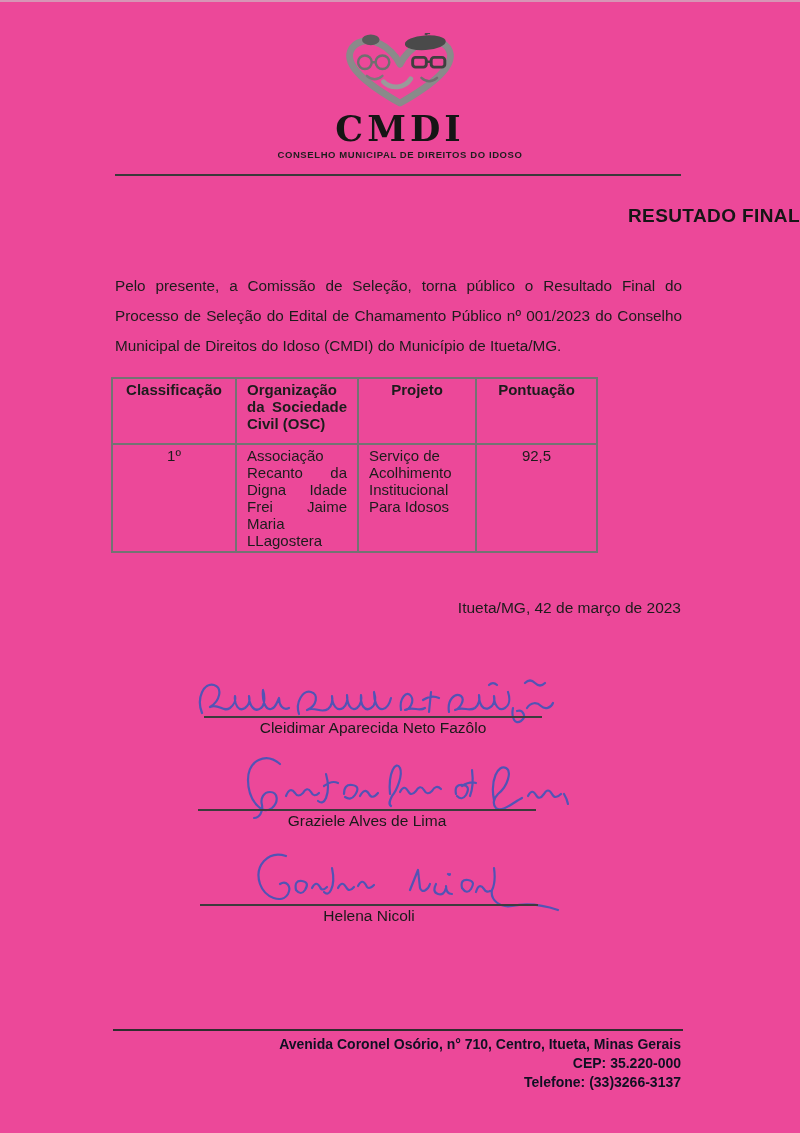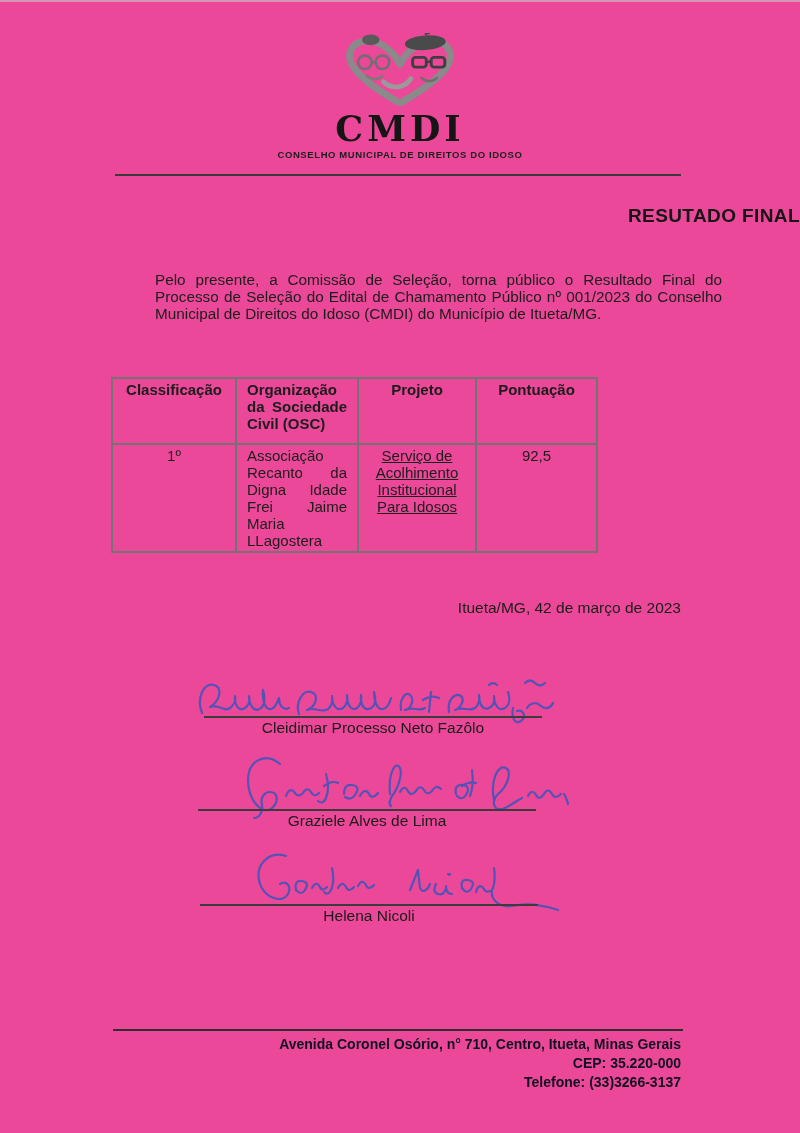--- a/index.html
+++ b/index.html
@@ -22,41 +22,41 @@
   .rule{position:absolute;background:#3a3a3a;height:2px;}
   .header-rule{top:174px;left:115px;width:566px;}
   
   .doc-title{
     position:absolute;top:205px;left:0;width:100%;text-align:right;
     font-size:19px;font-weight:bold;letter-spacing:.4px;color:#161616;
   }
   
   .body-par{
     position:absolute;top:271px;left:115px;width:567px;
-    font-size:15.3px;line-height:17px;text-align:justify;color:#1c1c1c;margin-left:40px;
+    font-size:15.3px;line-height:30px;text-align:justify;color:#1c1c1c;
   }
   
   .results-table{
     position:absolute;top:377px;left:111px;border-collapse:collapse;
     font-size:15px;color:#1c1c1c;table-layout:fixed;
   }
   .results-table th,.results-table td{
     border:2px solid #737373;padding:2px 10px;vertical-align:top;
   }
   .results-table th{font-weight:bold;height:60px;}
   .results-table td{height:72px;}
   .col-class{width:124px;}
   .col-org{width:122px;}
   .col-proj{width:118px;}
   .col-pont{width:121px;}
   .th-center{text-align:center;}
   .th-justify{text-align:justify;}
   .td-center{text-align:center;vertical-align:middle;}
   .td-justify{text-align:justify;}
-  .td-left{text-align:center;padding-left:18px;text-decoration:underline;}
+  .td-left{text-align:left;padding-left:18px;}
   
   .date-line{
     position:absolute;top:599px;left:115px;width:566px;text-align:right;
     font-size:15.5px;color:#1c1c1c;
   }
   
   .sig-line{position:absolute;height:2px;background:#3c3c3c;}
   .sig-name{
     position:absolute;width:338px;text-align:center;font-size:15.5px;color:#1a1a1a;
   }
@@ -139,21 +139,21 @@
     <g fill="none" stroke="#4255b8" stroke-width="2.2" stroke-linecap="round" stroke-linejoin="round" opacity="0.9" class="sig-stroke">
       <path d="M7,41 C1,26 9,10 19,13 C28,16 25,29 15,35 C24,31 28,41 35,36 C39,33 41,28 40,24 C39,33 44,40 50,36 C54,33 55,28 54,24 C54,34 60,41 66,36 C70,33 70,24 68,18 C67,28 70,38 76,37 C81,36 82,30 84,26 C84,33 88,39 94,36"></path>
       <path d="M104,42 C100,30 108,18 116,20 C124,22 122,34 112,38 C120,34 126,42 133,37 C137,34 138,28 137,24 C137,33 142,40 148,36 C152,33 153,27 152,23 C152,32 156,40 162,36 C166,33 167,27 166,23 C165,33 170,40 176,36 C181,33 181,26 179,20 C179,29 182,38 188,37 C193,36 195,30 196,26"></path>
       <path d="M206,38 C204,26 212,18 216,24 C220,30 214,38 210,38 C218,34 224,40 230,36 M236,20 L234,40 M228,28 C234,24 240,24 244,26"></path>
       <path d="M254,40 C252,28 260,20 266,24 C270,27 266,36 260,38 C268,34 274,40 280,36 C284,33 285,27 284,23 C284,32 288,39 294,36 C299,34 300,28 299,24 C299,33 304,40 310,36 C315,33 315,26 313,20 M318,36 C316,46 320,53 326,49 C332,45 328,37 322,39 M332,36 C336,30 342,30 346,34 C350,38 356,36 358,31"></path>
       <path d="M330,11 q5,-5 10,0 q5,5 10,0"></path>
       <path d="M294,13 q4,-4 8,0"></path>
     </g>
   </svg>
   <div class="sig-line" style="top:716px;left:204px;width:338px;"></div>
-  <div class="sig-name" style="top:719px;left:204px;">Cleidimar Processo Neto Fazôlo</div>
+  <div class="sig-name" style="top:719px;left:204px;">Cleidimar Aparecida Neto Fazôlo</div>
 
   <svg class="sig-svg" style="left:240px;top:748px;" width="330" height="74" viewBox="0 0 330 74">
     <g fill="none" stroke="#4255b8" stroke-width="2.2" stroke-linecap="round" stroke-linejoin="round" opacity="0.9" class="sig-stroke">
       <path d="M40,16 C26,4 8,12 8,32 C8,52 22,68 32,60 C39,54 38,44 30,44 C24,44 20,50 22,57 C23,63 20,70 14,70"></path>
       <path d="M46,48 q4,-10 9,-3 q3,5 8,0 q4,-7 8,-1 q3,6 8,1 M86,26 q4,14 0,24 q-3,7 -8,3 M84,38 q8,-6 14,-3 M104,46 q0,-10 8,-9 q9,1 3,10 q-4,6 -10,2 M120,48 q5,-9 9,-2 q3,6 9,-1"></path>
       <path d="M150,46 C148,24 156,12 160,20 C163,27 157,42 152,48 C150,52 148,56 151,58 M160,44 q4,-8 8,-1 q3,6 8,0 q4,-7 8,-1 q3,6 8,1 q4,-7 9,-2"></path>
       <path d="M216,46 q-2,-10 7,-9 q8,1 3,10 q-4,6 -9,1 M232,22 q2,16 -2,26 M222,38 q8,-5 14,-3"></path>
       <path d="M254,52 C250,32 258,16 266,20 C272,23 268,38 258,46 C254,50 252,56 256,60 C262,65 274,54 282,50 M288,48 q4,-8 8,-1 q3,6 8,-1 q4,-7 8,0 q3,6 9,0 M324,46 q3,5 4,10"></path>
     </g>
   </svg>

